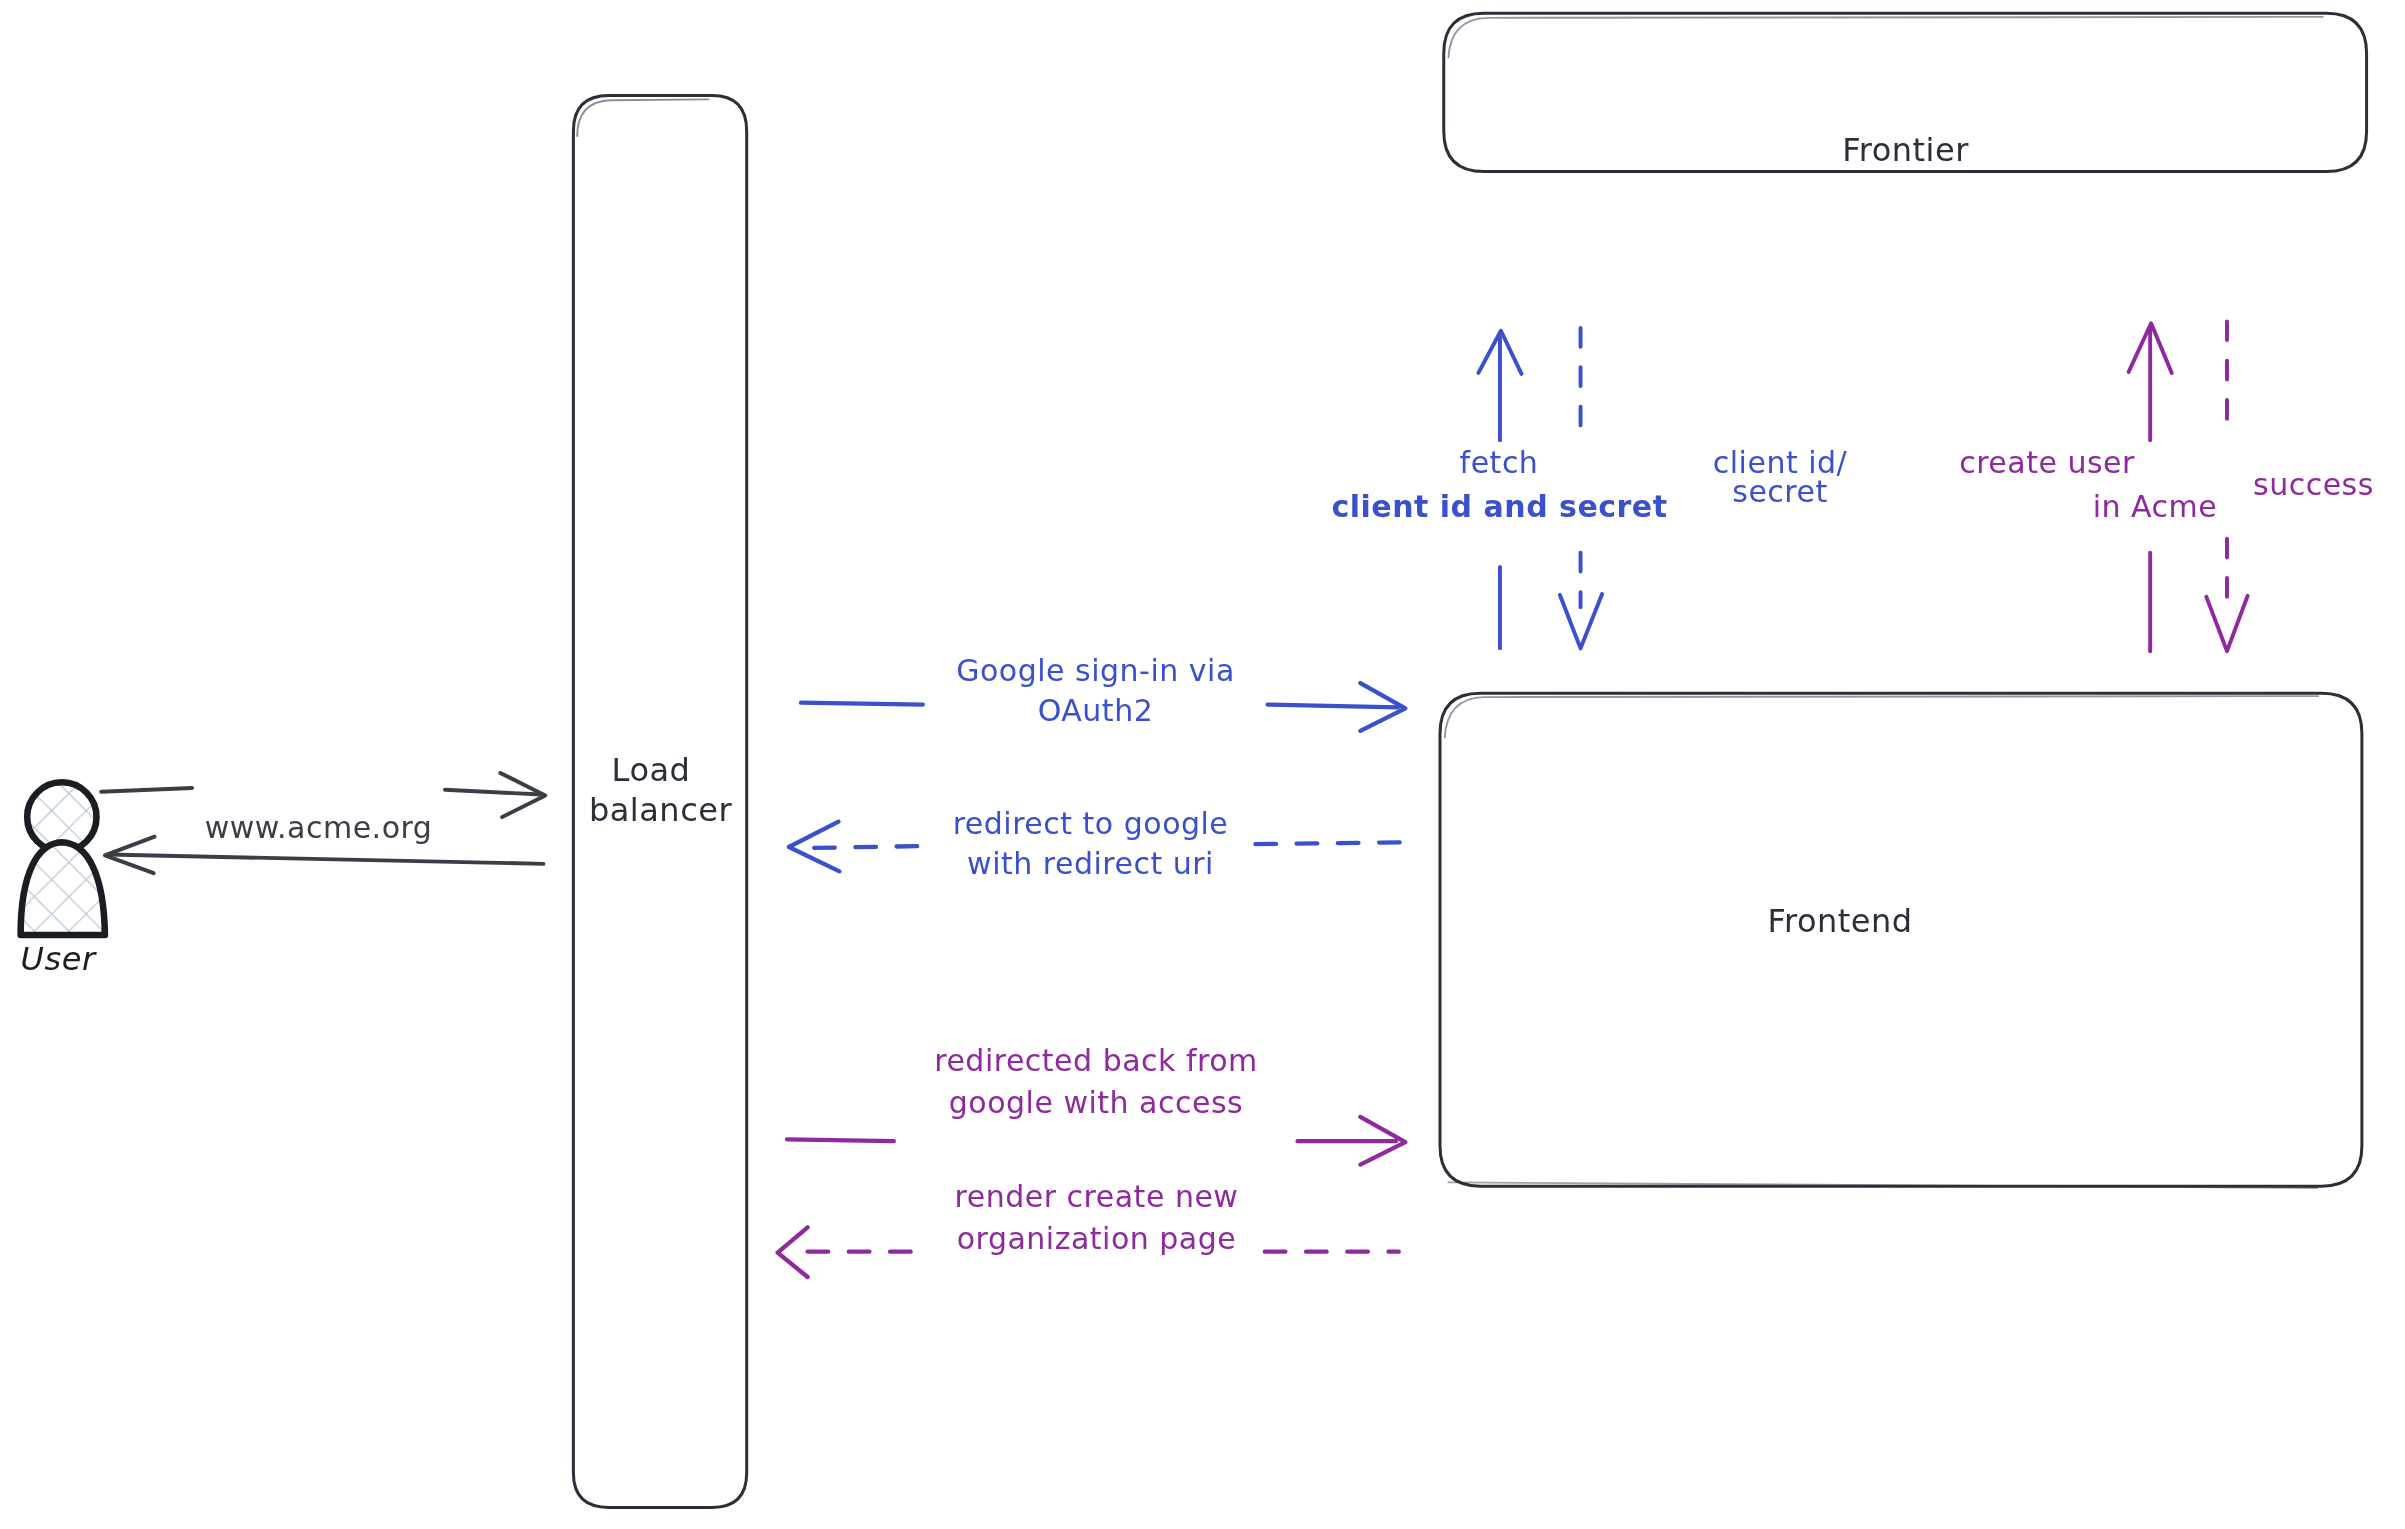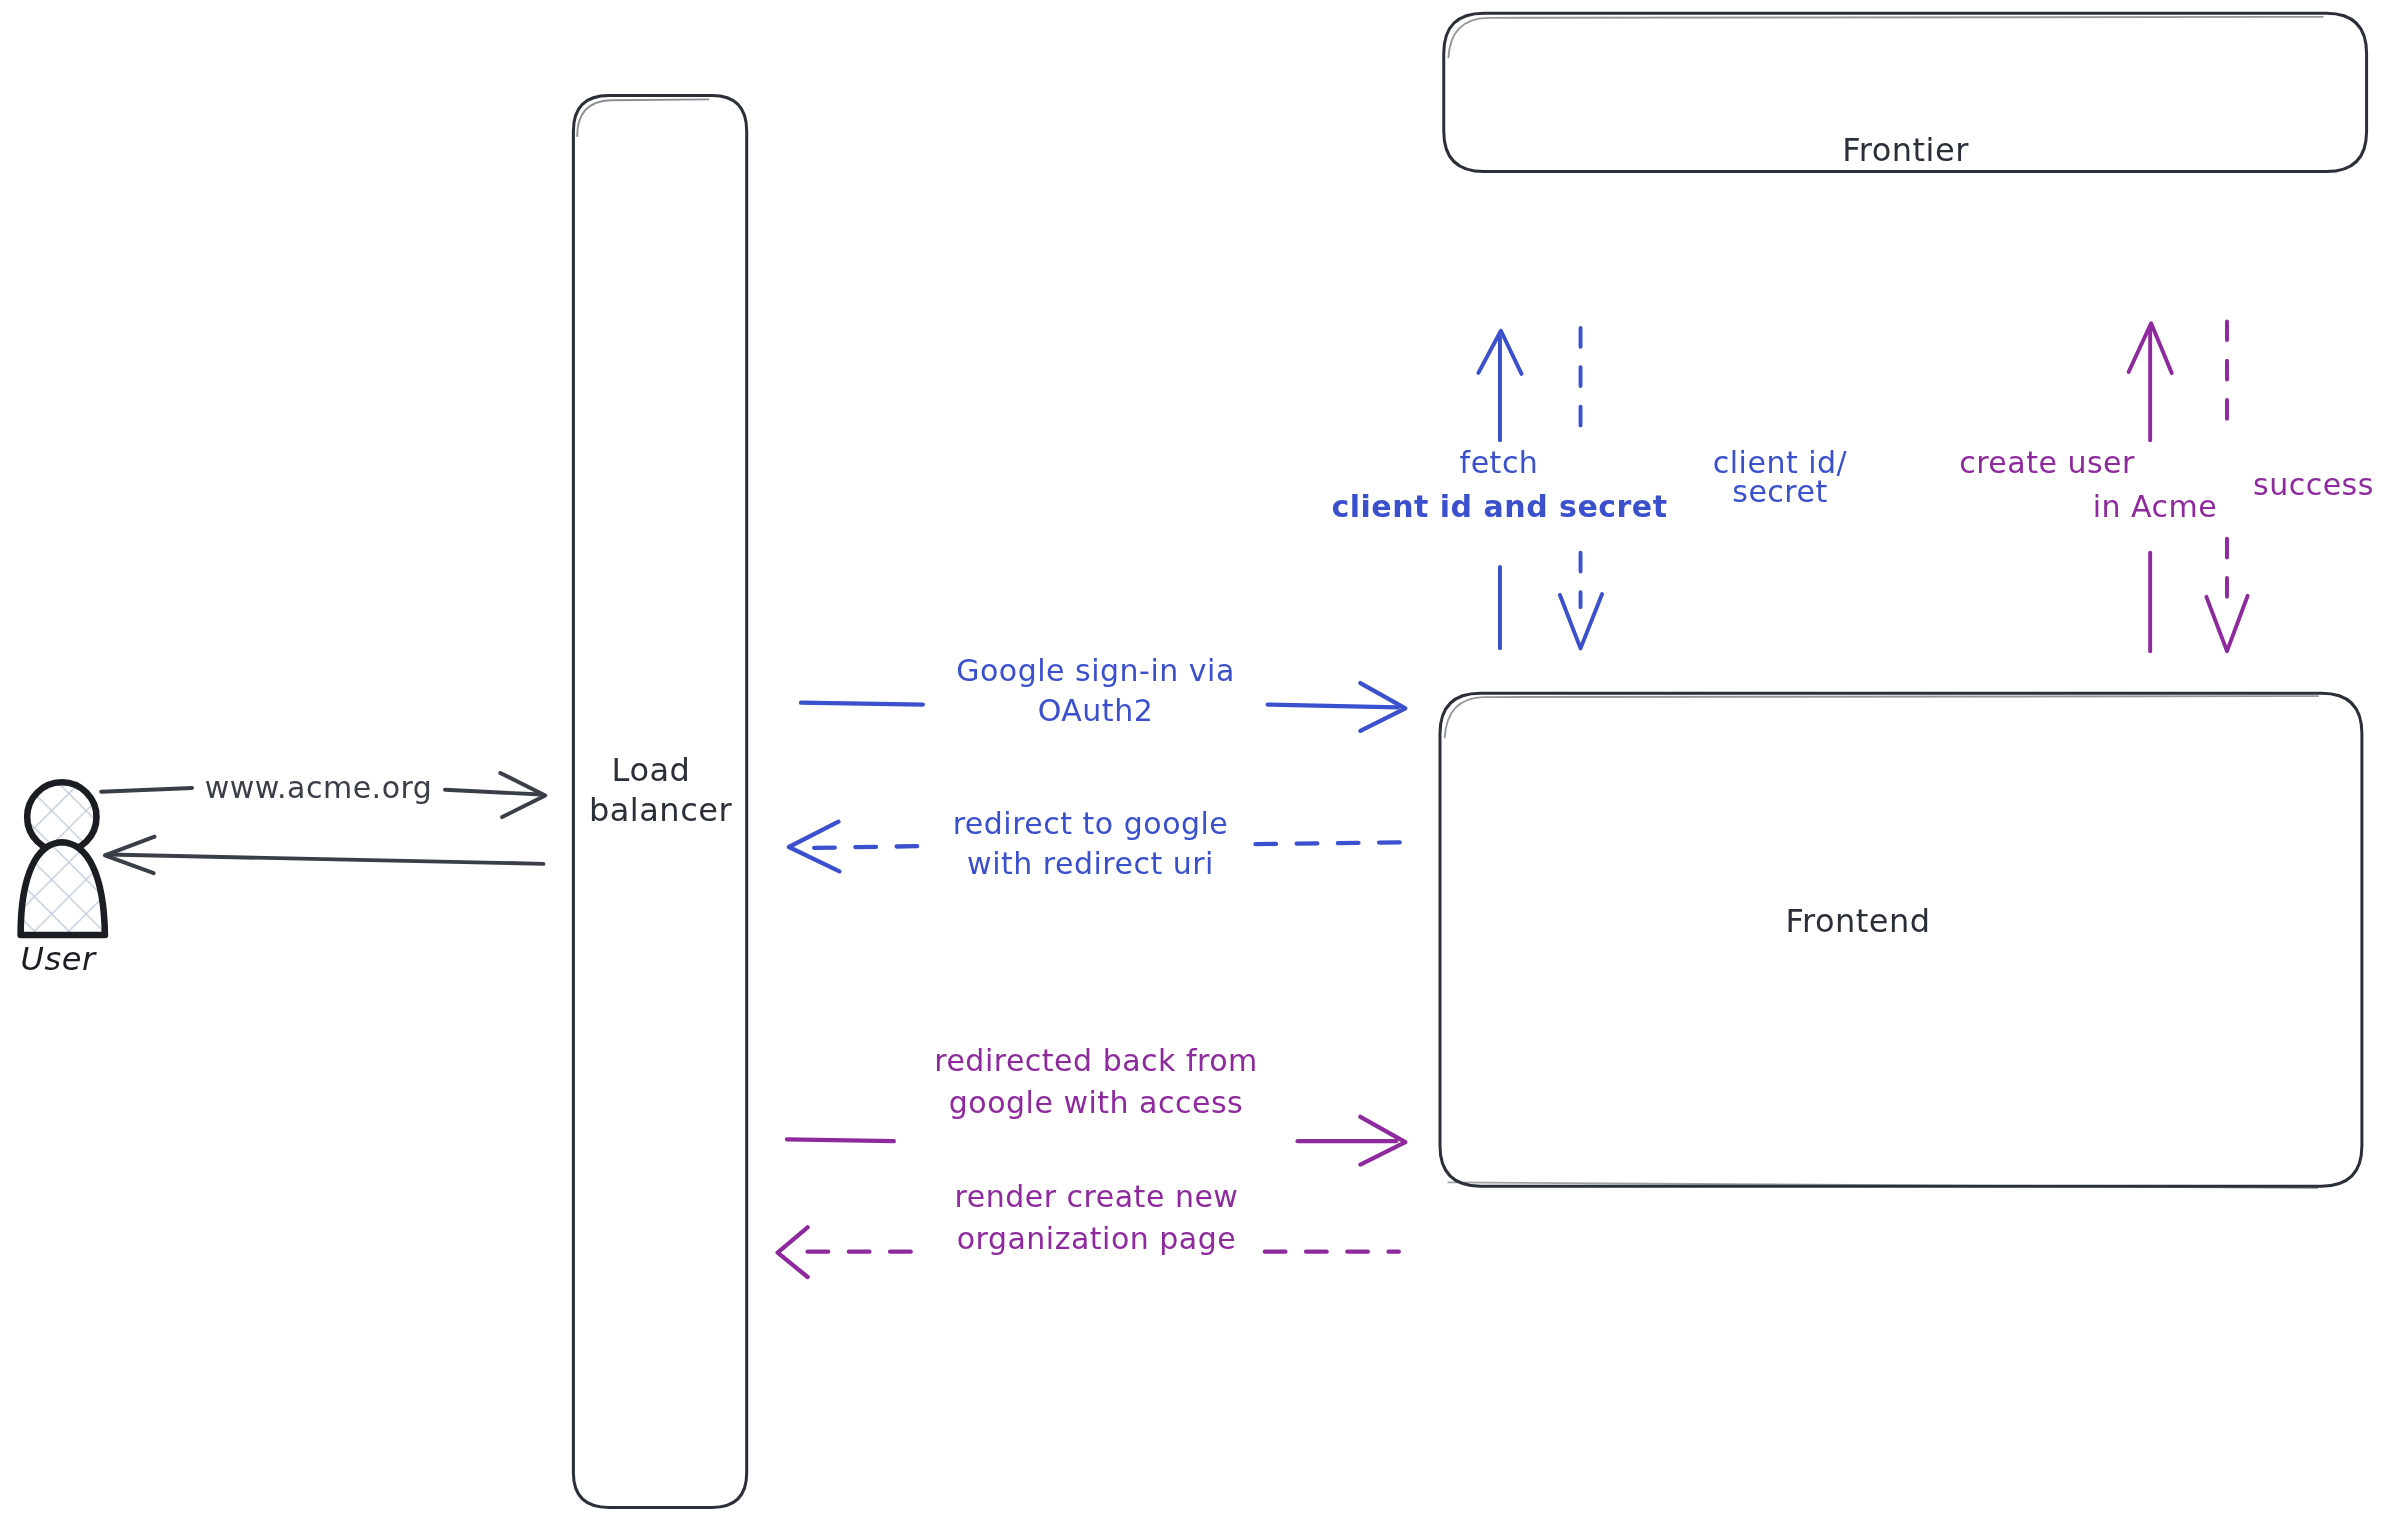--- a/index.html
+++ b/index.html
@@ -35,21 +35,21 @@
   }
   .actor-name {
     color: #1a1d22;
     font-size: 32px;
     font-style: italic;
   }
   .edge-label {
     text-align: center;
     font-size: 30px;
   }
-  .edge-label.dark { color: #3a3f47; }
+  .edge-label.dark { color: #3a3f47; margin-top: 40px; }
   .edge-label.blue { color: #3a50cc; }
   .edge-label.purple { color: #8e2a9e; }
 </style>
 </head>
 <body>
 
 <div id="canvas">
 
   <svg id="svg-layer" viewBox="0 0 2567 1633" xmlns="http://www.w3.org/2000/svg">
     <defs>
@@ -148,21 +148,21 @@
 
   <div class="lbl actor-name" style="left:20.6px; top:940px;">User</div>
 
   <div class="lbl edge-label dark" style="left:192px; top:770px; width:253px;">www.acme.org</div>
 
   <div class="lbl node-title" style="left:573px; top:751px; width:156px;">Load</div>
   <div class="lbl node-title" style="left:562px; top:791px; width:197px;">balancer</div>
 
   <div class="lbl node-title" style="left:1444px; top:131px; width:923px;">Frontier</div>
 
-  <div class="lbl node-title" style="left:1440px; top:902px; width:800px;padding-left:18px;">Frontend</div>
+  <div class="lbl node-title" style="left:1440px; top:902px; width:800px;">Frontend</div>
 
   <div class="lbl edge-label blue" style="left:923px; top:653px; width:345px;">Google sign-in via</div>
   <div class="lbl edge-label blue" style="left:923px; top:693px; width:345px;">OAuth2</div>
 
   <div class="lbl edge-label blue" style="left:918px; top:806px; width:345px;">redirect to google</div>
   <div class="lbl edge-label blue" style="left:918px; top:846px; width:345px;">with redirect uri</div>
 
   <div class="lbl edge-label purple" style="left:890px; top:1043px; width:412px;">redirected back from</div>
   <div class="lbl edge-label purple" style="left:890px; top:1085px; width:412px;">google with access</div>
 

